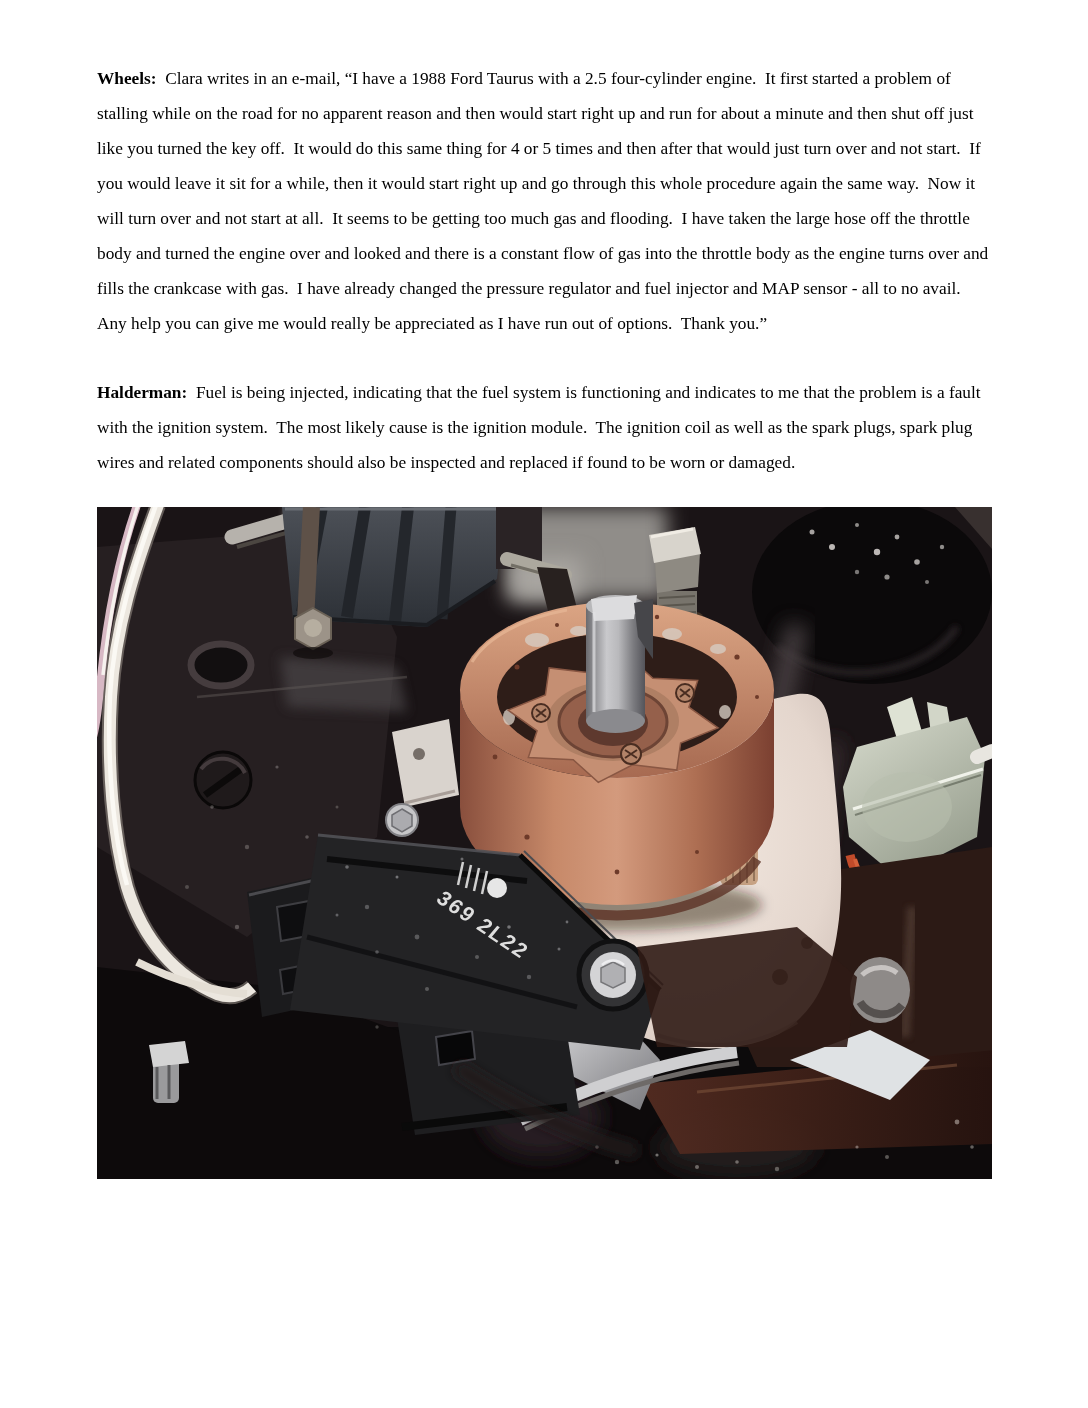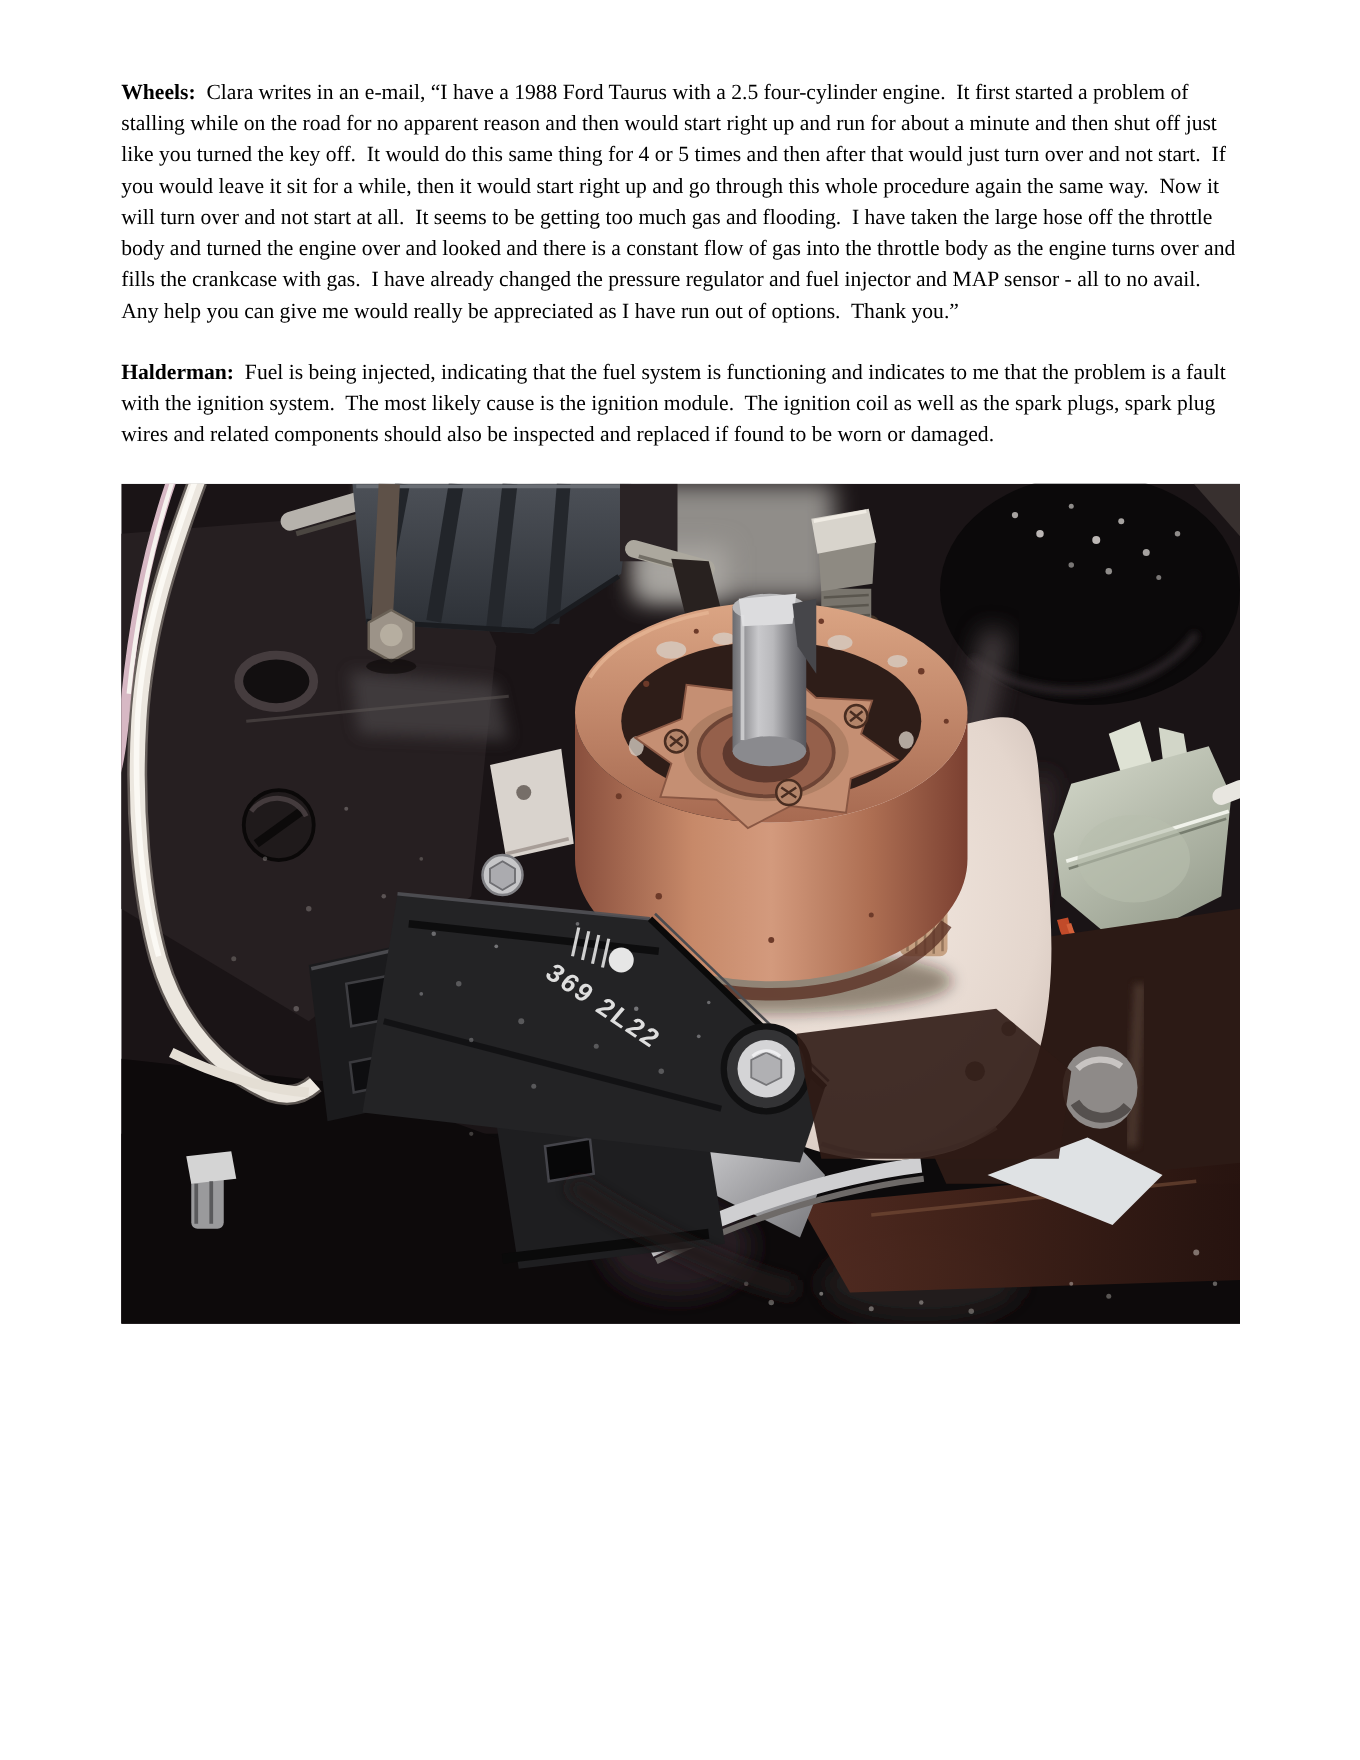--- a/index.html
+++ b/index.html
@@ -1,20 +1,20 @@
 <!DOCTYPE html>
 <html><head>
 <meta charset="utf-8">
 <style>
   html,body{margin:0;padding:0;background:#ffffff;}
   body{width:1088px;height:1408px;font-family:"Liberation Serif",serif;color:#000;}
   .page{padding:61px 0 0 97px;}
-  .para{margin:0;width:896px;font-size:17.3px;line-height:25px;white-space:pre-wrap;}
+  .para{margin:0;width:896px;font-size:17.3px;line-height:35px;white-space:pre-wrap;}
   .para b{font-weight:bold;}
-  .para.second{margin-top:24px;}
+  .para.second{margin-top:34px;}
   figure.photo{margin:27px 0 0 0;width:895px;height:672px;}
   figure.photo svg{display:block;filter:blur(0.4px) saturate(0.97);}
   .stamp{font-family:"Liberation Sans",sans-serif;font-weight:bold;letter-spacing:2px;}
 </style>
 </head>
 <body>
 
 <div class="page">
 
   <p class="para"><b>Wheels:</b><span>  Clara writes in an e-mail, “I have a 1988 Ford Taurus with a 2.5 four-cylinder engine.  It first started a problem of stalling while on the road for no apparent reason and then would start right up and run for about a minute and then shut off just like you turned the key off.  It would do this same thing for 4 or 5 times and then after that would just turn over and not start.  If you would leave it sit for a while, then it would start right up and go through this whole procedure again the same way.  Now it will turn over and not start at all.  It seems to be getting too much gas and flooding.  I have taken the large hose off the throttle body and turned the engine over and looked and there is a constant flow of gas into the throttle body as the engine turns over and fills the crankcase with gas.  I have already changed the pressure regulator and fuel injector and MAP sensor - all to no avail.  Any help you can give me would really be appreciated as I have run out of options.  Thank you.”</span></p>

